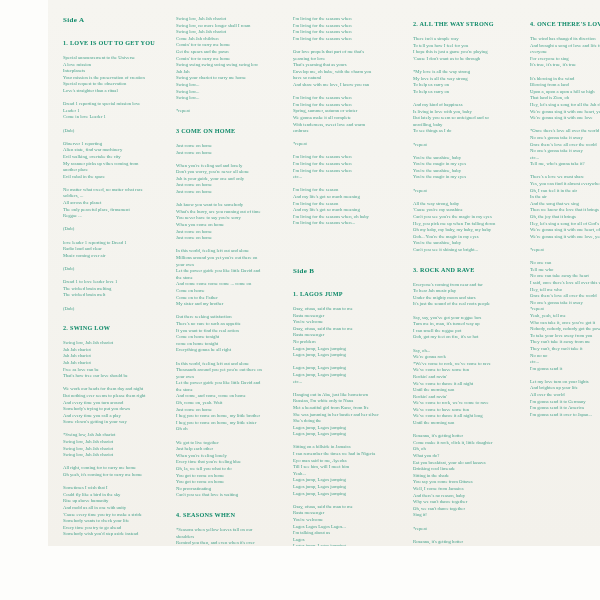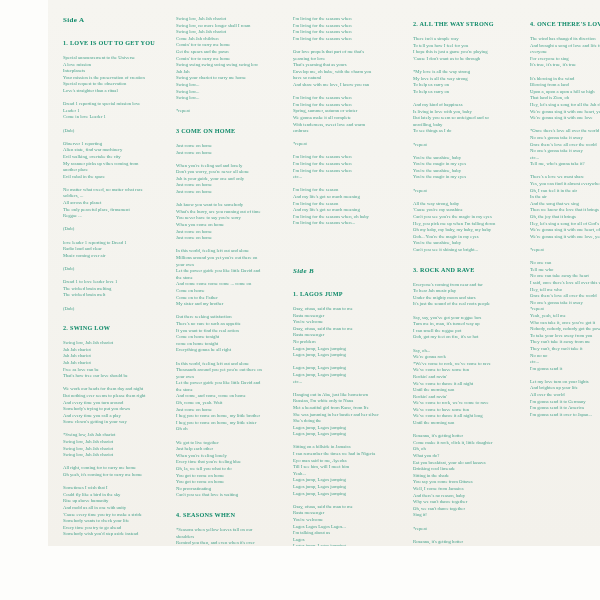--- a/index.html
+++ b/index.html
@@ -23,21 +23,21 @@
   .column{position:absolute;top:16px;}
   .column:nth-child(1){left:15px;width:108px;}
   .column:nth-child(2){left:128px;width:112px;}
   .column:nth-child(3){left:245px;width:114px;}
   .column:nth-child(4){left:365px;width:112px;}
   .column:nth-child(5){left:482px;width:112px;}
   .side-label{
     font-weight:bold;font-size:7px;letter-spacing:.35px;
     color:var(--heading,#0f8a69);margin:0 0 15px;
   }
-  .lyrics + .side-label{margin-top:40px;font-style:italic;}
+  .lyrics + .side-label{margin-top:40px;}
   .song-title{
     font-weight:bold;font-size:6.2px;letter-spacing:.25px;
     color:var(--heading,#0f8a69);margin:12px 0 9px;
   }
   .side-label + .song-title{margin-top:2px;}
   .column .song-title:first-child{margin-top:4px;}
   .lyrics{
     font-size:4.7px;line-height:6.6px;
     white-space:pre-line;
     color:var(--text,#46a28c);

